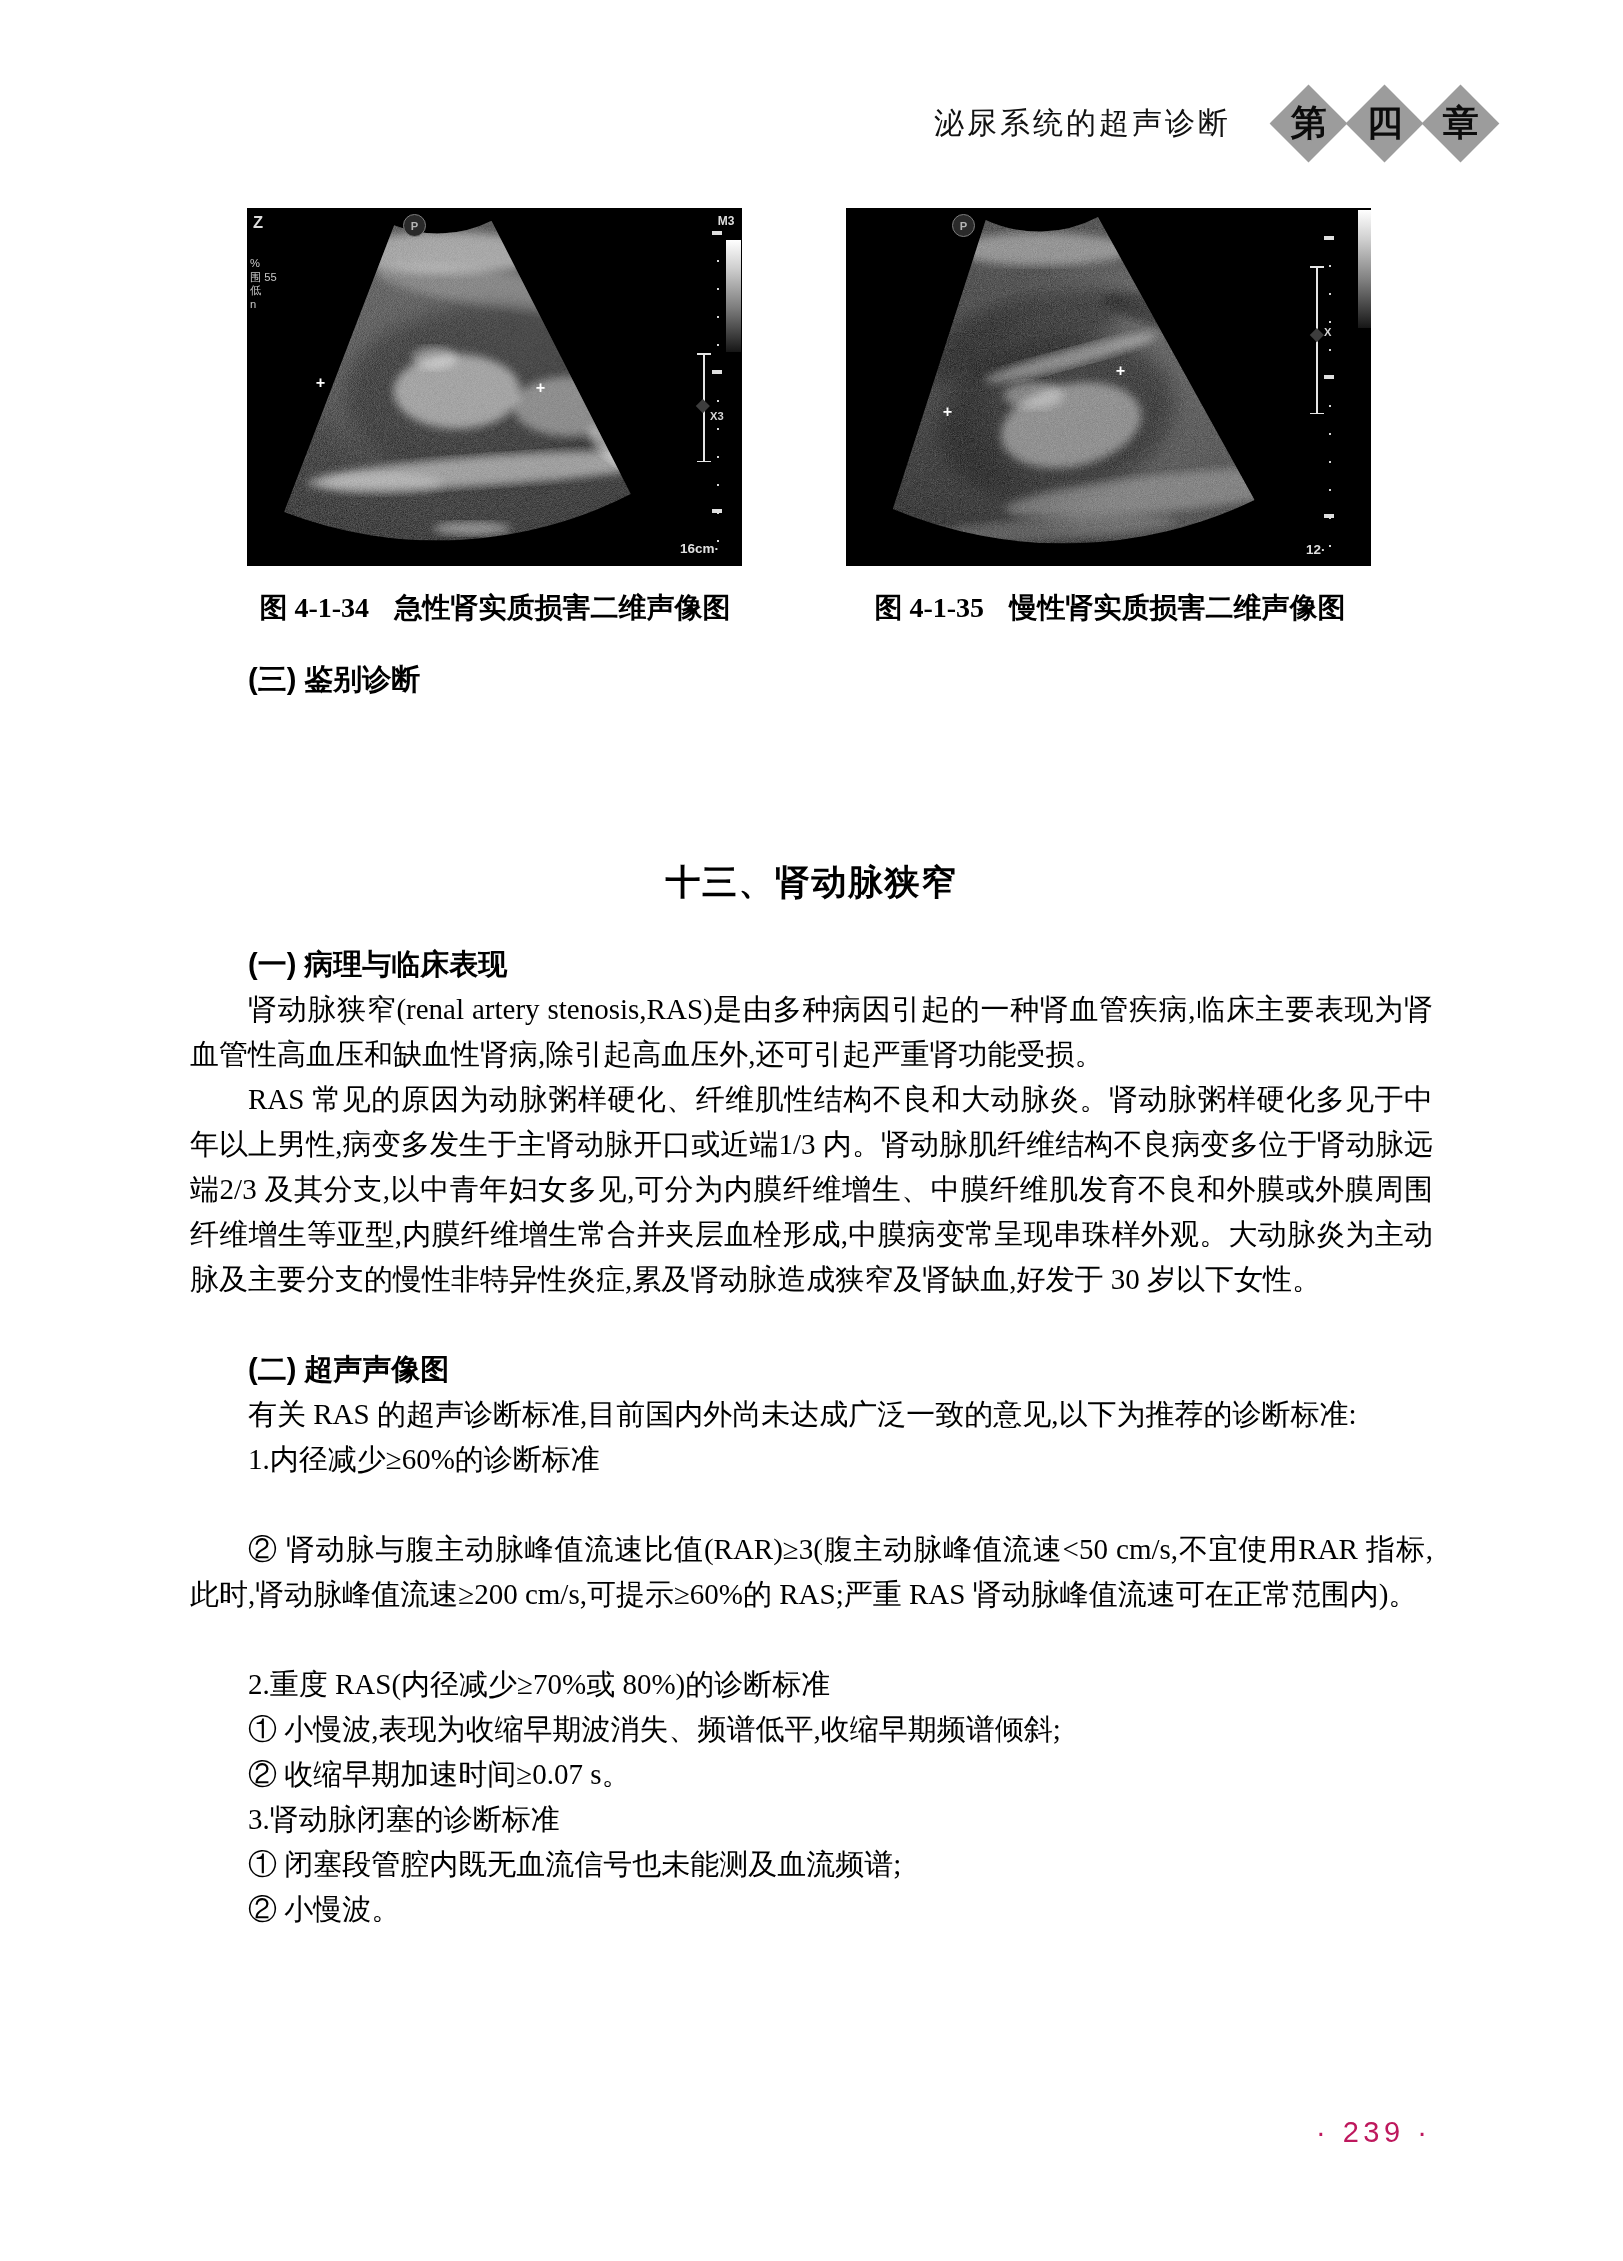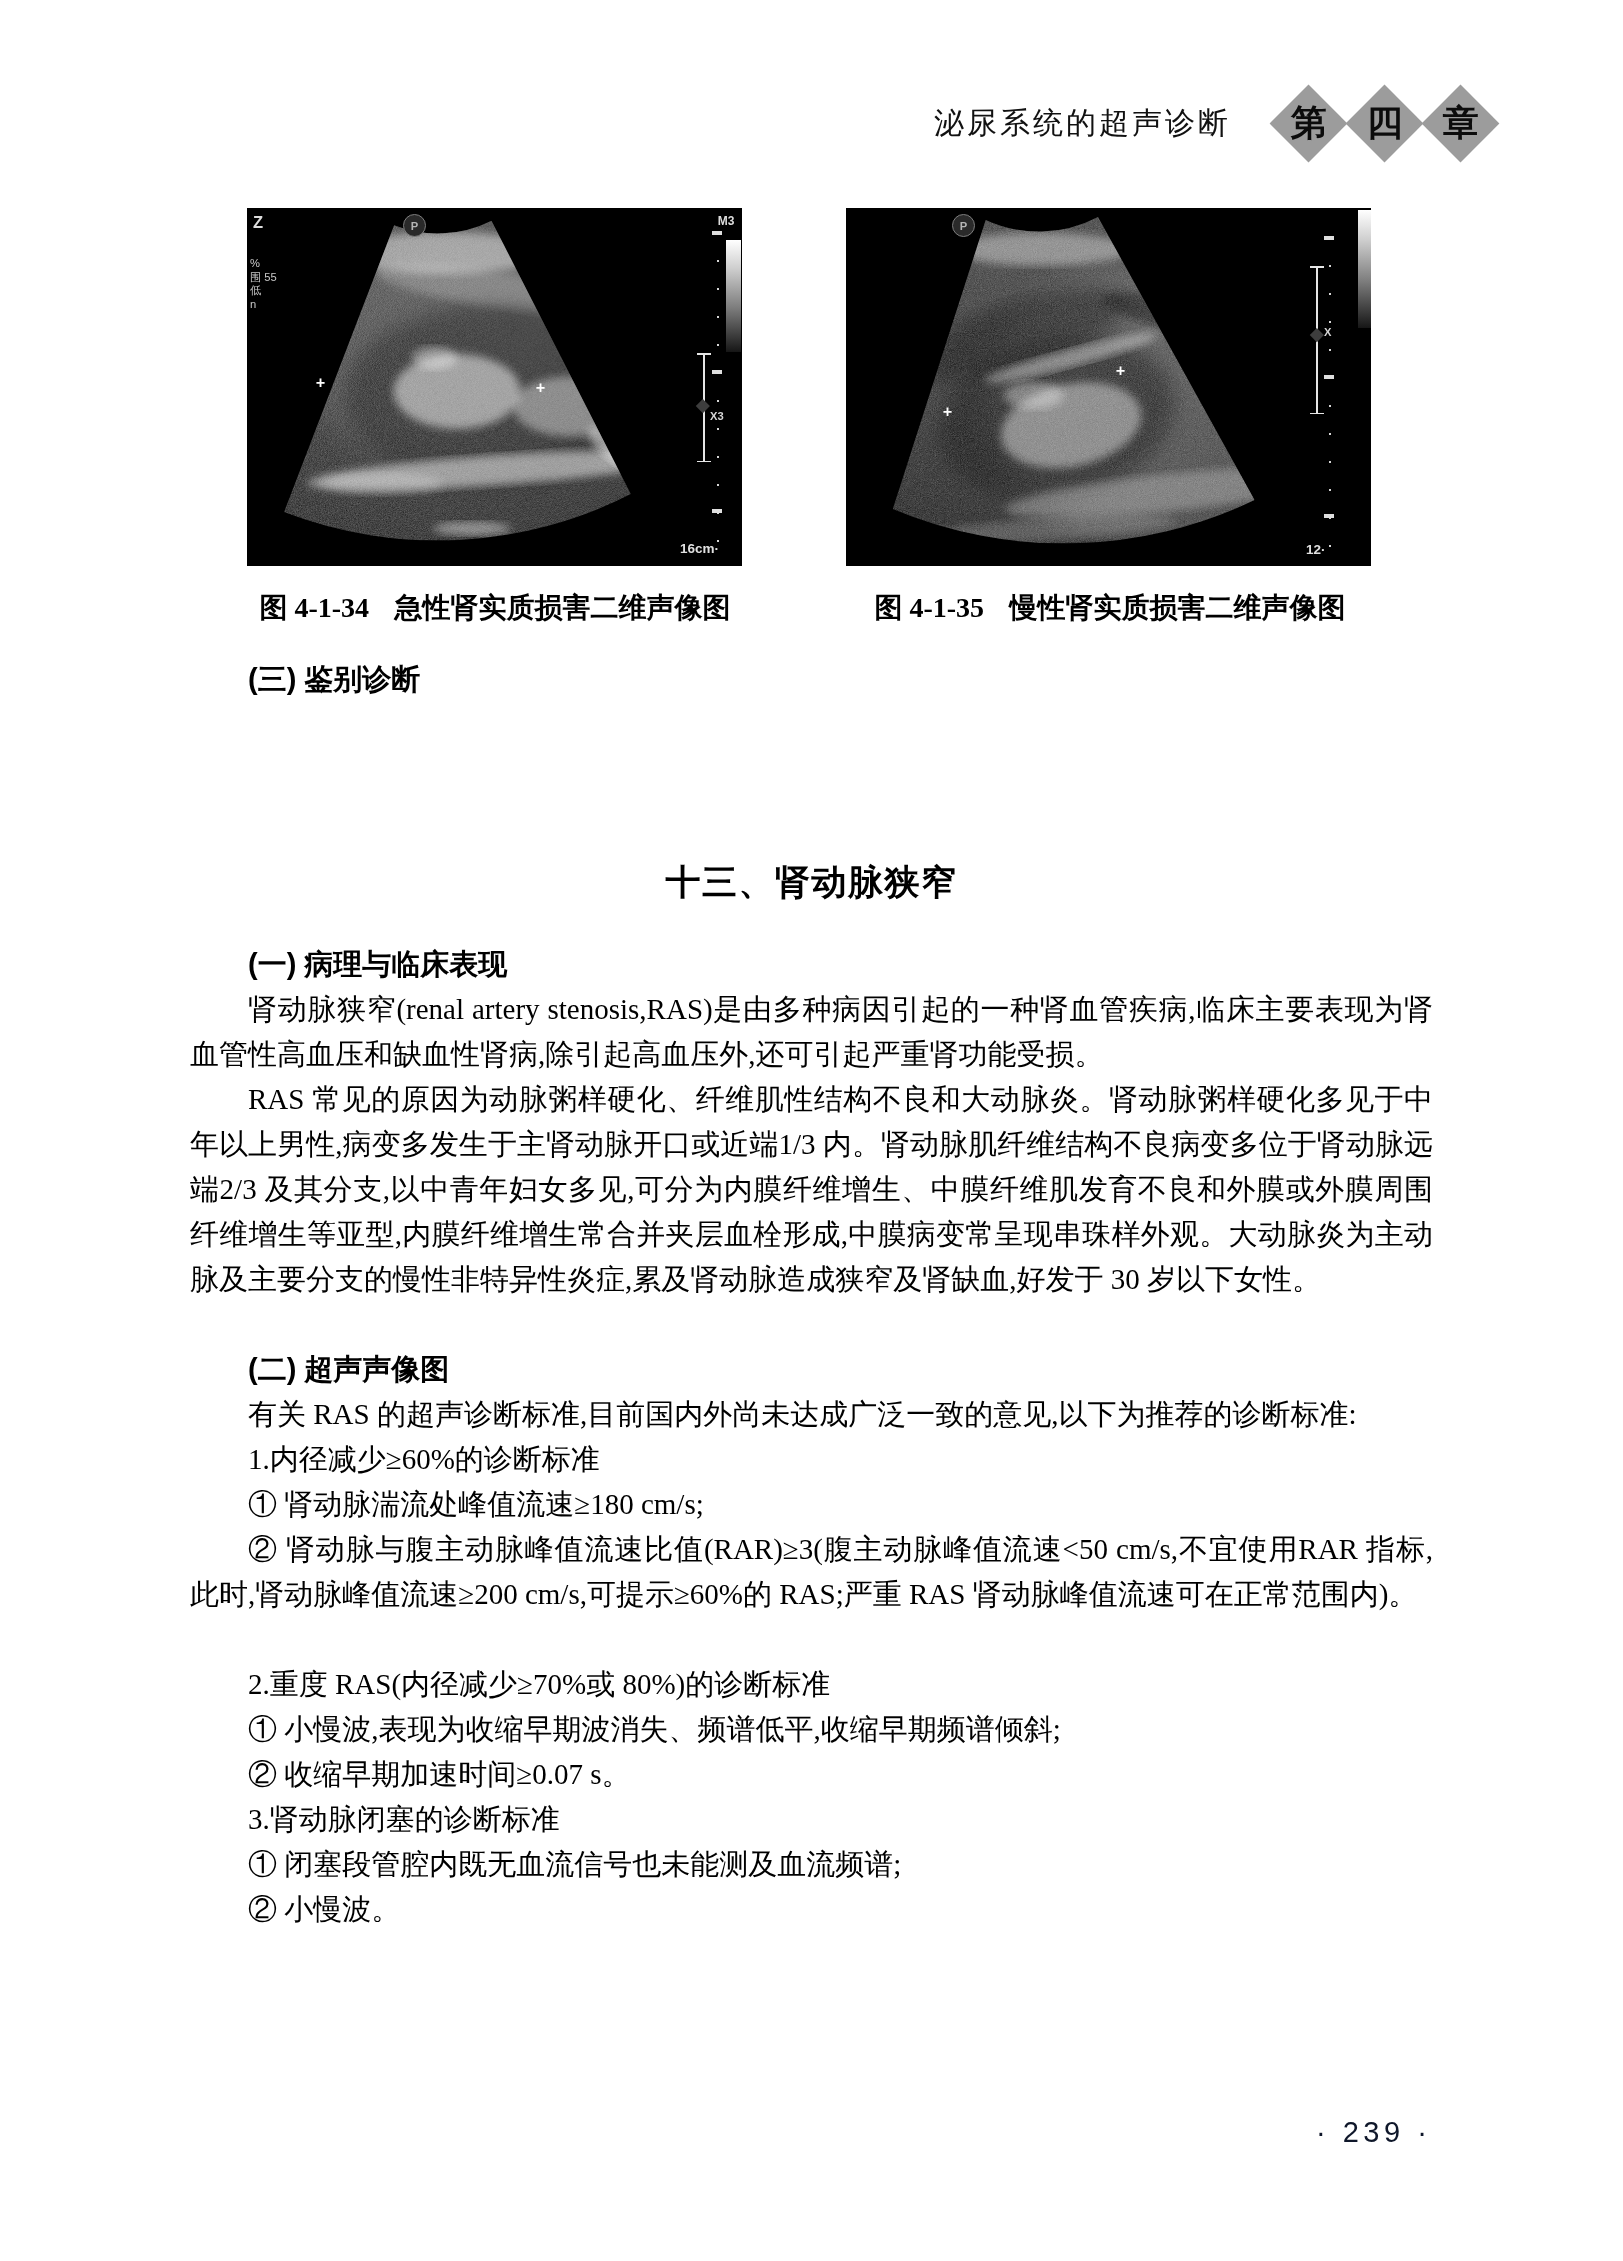--- a/index.html
+++ b/index.html
@@ -40,21 +40,21 @@
        font-family:Liberation Serif, serif;font-weight:bold;font-size:28px;color:#000;}
   .cap .sp{display:inline-block;width:25.5px;}
   
   .tx{position:absolute;left:190px;width:1243px;font-size:29px;line-height:45px;
       text-align:justify;text-justify:inter-character;}
   .ind{text-indent:2em;}
   .hsec{font-family:"Liberation Sans",sans-serif;font-weight:bold;text-align:left;}
   .h13{position:absolute;left:190px;width:1243px;text-align:center;font-size:35px;
        font-weight:bold;letter-spacing:1.5px;font-family:"Liberation Serif",serif;}
   .pageno{position:absolute;top:2116px;left:1316px;font-family:"Liberation Sans",sans-serif;
-          font-size:29px;color:#0f172a;letter-spacing:4.5px;}
+          font-size:29px;color:#be185d;letter-spacing:4.5px;}
 </style>
 </head>
 <body>
 
 <div class="page">
 
   <div class="hdr">
     <div class="hdr-title">泌尿系统的超声诊断</div>
     <div class="dia-group">
       <div class="dia">
@@ -200,21 +200,20 @@
   <div class="h13" style="top:859px;">十三、肾动脉狭窄</div>
 
   <div class="tx ind" style="top:987px;">肾动脉狭窄(renal artery stenosis,RAS)是由多种病因引起的一种肾血管疾病,临床主要表现为肾血管性高血压和缺血性肾病,除引起高血压外,还可引起严重肾功能受损。</div>
   <div class="tx hsec ind" style="top:942px;">(一) 病理与临床表现</div>
   <div class="tx ind" style="top:1077px;">RAS 常见的原因为动脉粥样硬化、纤维肌性结构不良和大动脉炎。肾动脉粥样硬化多见于中年以上男性,病变多发生于主肾动脉开口或近端1/3 内。肾动脉肌纤维结构不良病变多位于肾动脉远端2/3 及其分支,以中青年妇女多见,可分为内膜纤维增生、中膜纤维肌发育不良和外膜或外膜周围纤维增生等亚型,内膜纤维增生常合并夹层血栓形成,中膜病变常呈现串珠样外观。大动脉炎为主动脉及主要分支的慢性非特异性炎症,累及肾动脉造成狭窄及肾缺血,好发于 30 岁以下女性。</div>
 
   <div class="tx hsec ind" style="top:1347px;">(二) 超声声像图</div>
   <div class="tx ind" style="top:1392px;">有关 RAS 的超声诊断标准,目前国内外尚未达成广泛一致的意见,以下为推荐的诊断标准:</div>
 
   <div class="tx ind" style="top:1437px;">1.内径减少≥60%的诊断标准</div>
-  <div class="tx ind" style="top:1482px;">① 肾动脉湍流处峰值流速≥180 cm/s;</div>
   <div class="tx ind" style="top:1527px;">② 肾动脉与腹主动脉峰值流速比值(RAR)≥3(腹主动脉峰值流速&lt;50 cm/s,不宜使用RAR 指标,此时,肾动脉峰值流速≥200 cm/s,可提示≥60%的 RAS;严重 RAS 肾动脉峰值流速可在正常范围内)。</div>
   <div class="tx ind" style="top:1662px;">2.重度 RAS(内径减少≥70%或 80%)的诊断标准</div>
   <div class="tx ind" style="top:1707px;">① 小慢波,表现为收缩早期波消失、频谱低平,收缩早期频谱倾斜;</div>
   <div class="tx ind" style="top:1752px;">② 收缩早期加速时间≥0.07 s。</div>
   <div class="tx ind" style="top:1797px;">3.肾动脉闭塞的诊断标准</div>
   <div class="tx ind" style="top:1842px;">① 闭塞段管腔内既无血流信号也未能测及血流频谱;</div>
   <div class="tx ind" style="top:1887px;">② 小慢波。</div>
 
   <div class="pageno">· 239 ·</div>
 </div>

